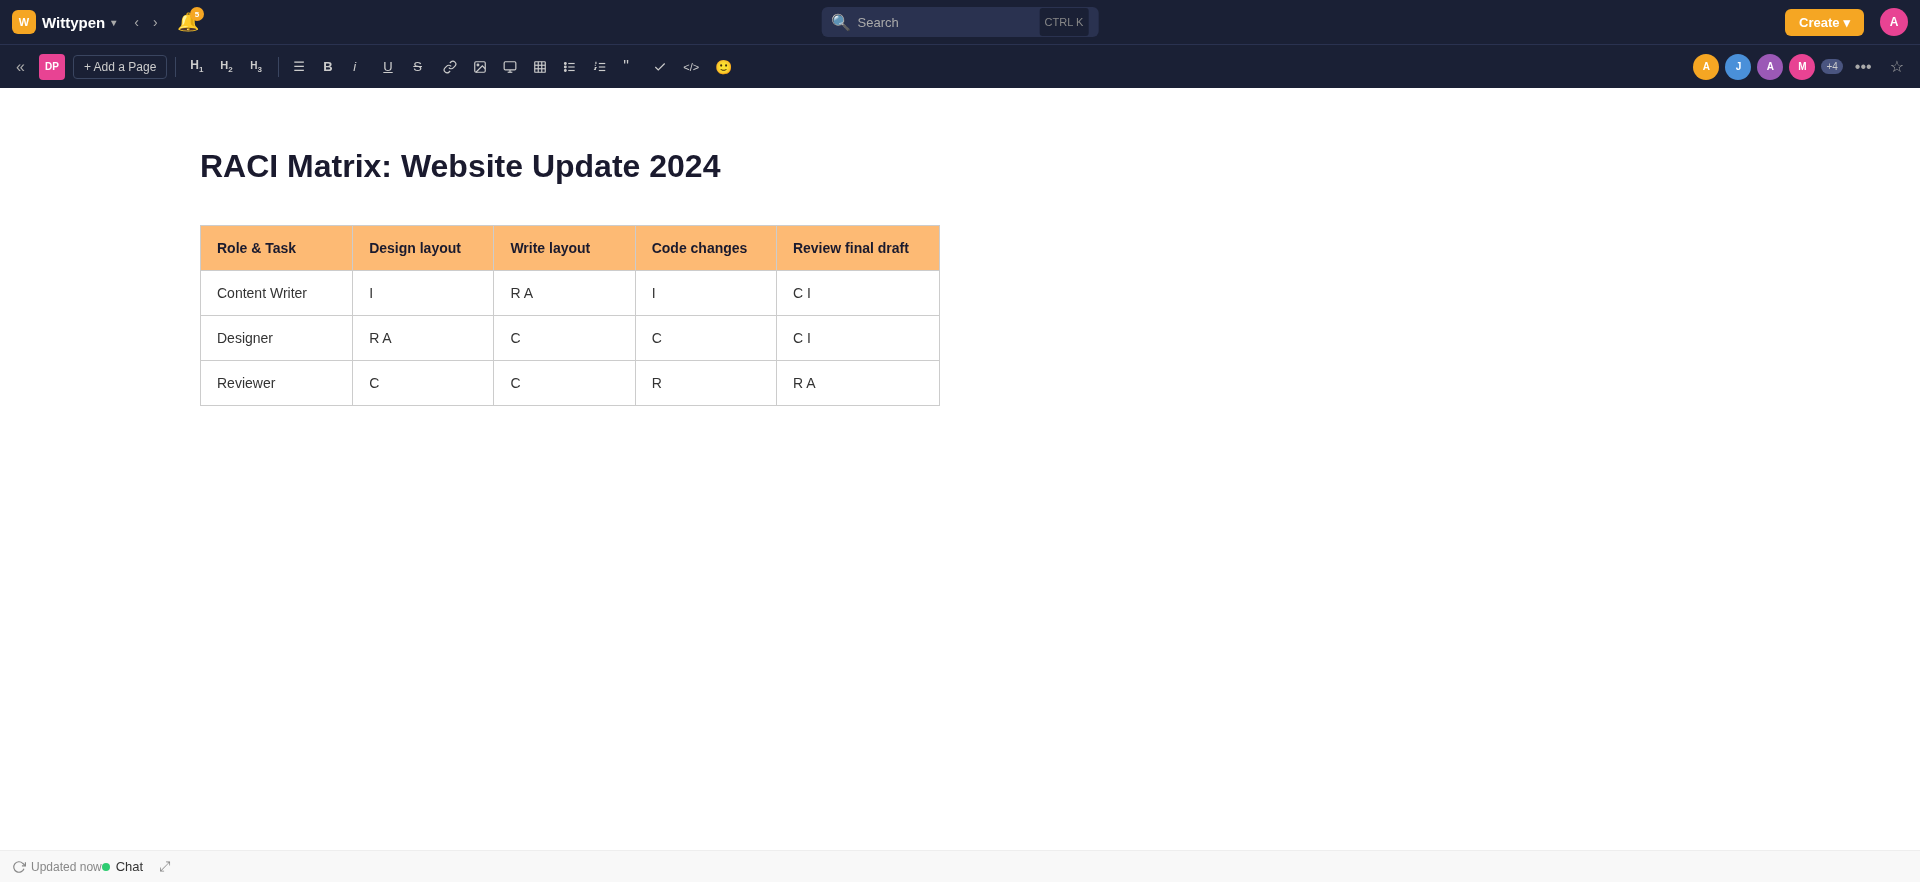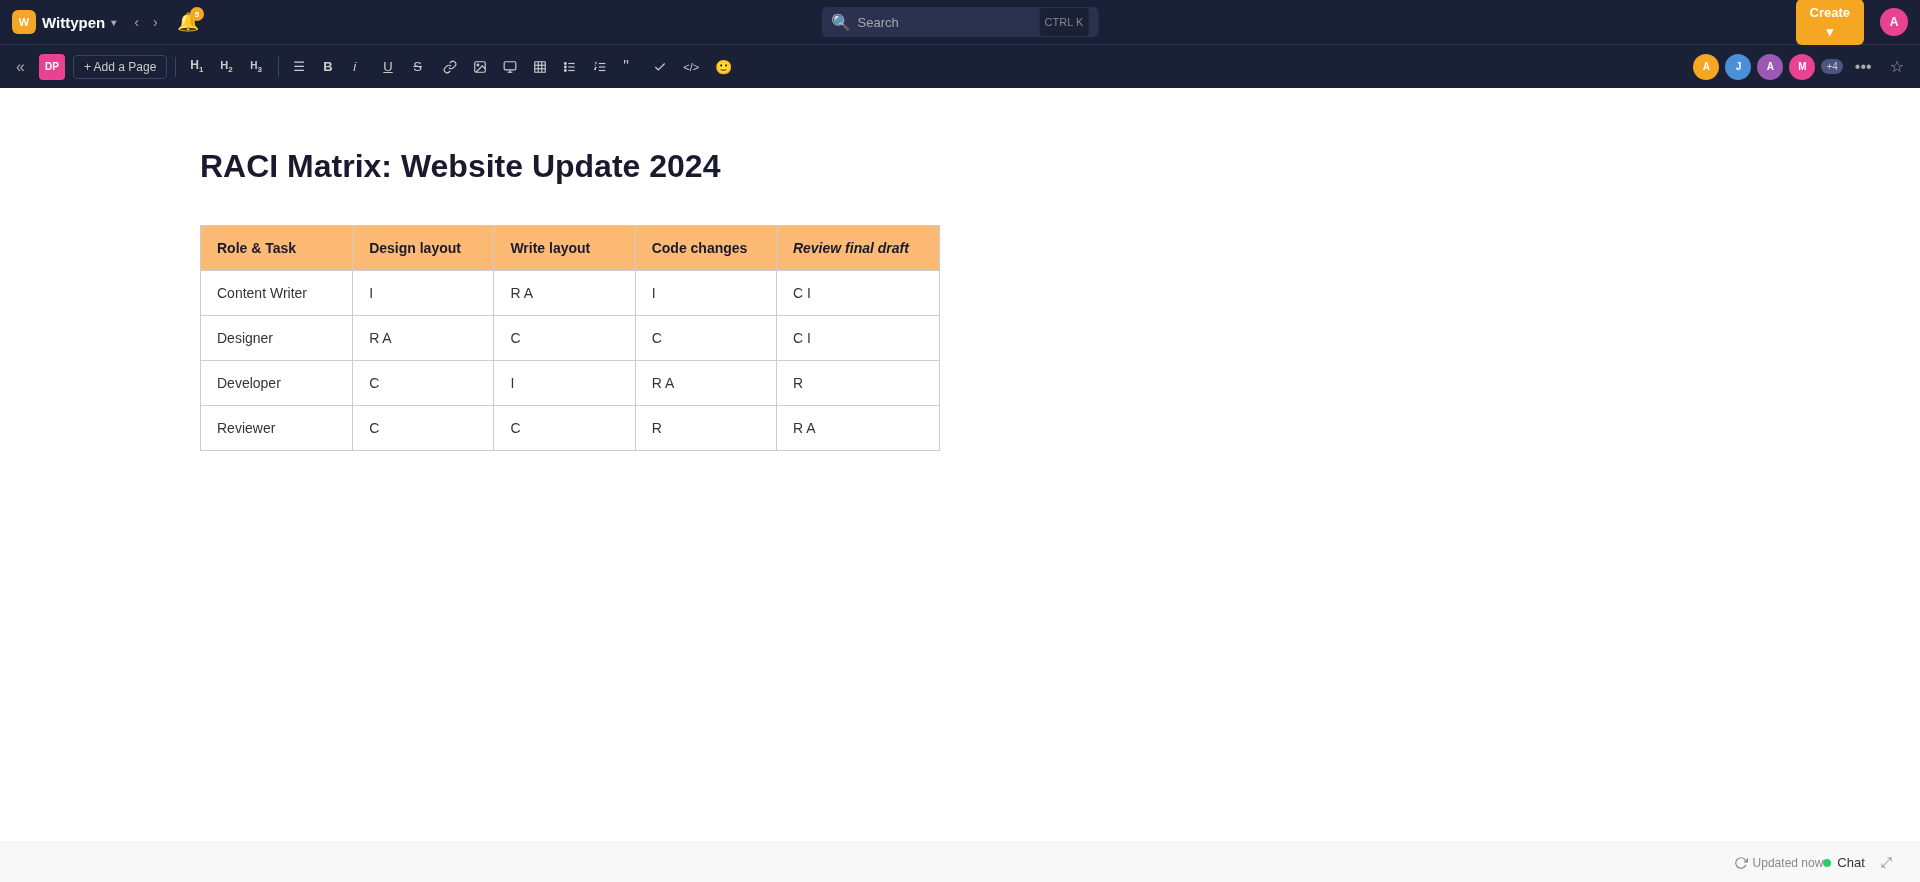--- a/index.html
+++ b/index.html
@@ -115,21 +115,20 @@
       color: #fff;
       border: none;
       border-radius: 6px;
       padding: 6px 14px;
       font-size: 13px;
       font-weight: 600;
       cursor: pointer;
       display: flex;
       align-items: center;
       gap: 4px;
-      flex-direction: column;
     }
     .user-avatar-nav {
       background: #e84393;
       color: #fff;
       width: 28px;
       height: 28px;
       border-radius: 50%;
       display: flex;
       align-items: center;
       justify-content: center;
@@ -270,35 +269,35 @@
       background: #fdba74;
     }
     .raci-table td {
       color: #333;
       font-weight: 400;
     }
     .col-role { width: 140px; }
     .col-design { width: 130px; }
     .col-write { width: 130px; }
     .col-code { width: 130px; }
-    .col-review { width: 150px; font-style: italic; }
+    .col-review { width: 150px; }
 
     
     .bottom-bar {
       position: fixed;
       bottom: 0;
       left: 0;
       right: 0;
-      height: 40px;
+      height: 32px;
       background: #f8f8f8;
       border-top: 1px solid #eee;
       display: flex;
       align-items: center;
-      padding: 0 28px;
-      justify-content: flex-end;
+      padding: 0 12px;
+      justify-content: flex-start;
     }
     .updated-text {
       font-size: 12px;
       color: #888;
       display: flex;
       align-items: center;
       gap: 5px;
     }
     .chat-btn {
       display: flex;
@@ -477,27 +476,20 @@
           <td>C I</td>
         </tr>
         <tr>
           <td>Designer</td>
           <td>R A</td>
           <td>C</td>
           <td>C</td>
           <td>C I</td>
         </tr>
         <tr>
-          <td>Developer</td>
-          <td>C</td>
-          <td>I</td>
-          <td>R A</td>
-          <td>R</td>
-        </tr>
-        <tr>
           <td>Reviewer</td>
           <td>C</td>
           <td>C</td>
           <td>R</td>
           <td>R A</td>
         </tr>
       </tbody>
   </table>
 </div>
 

